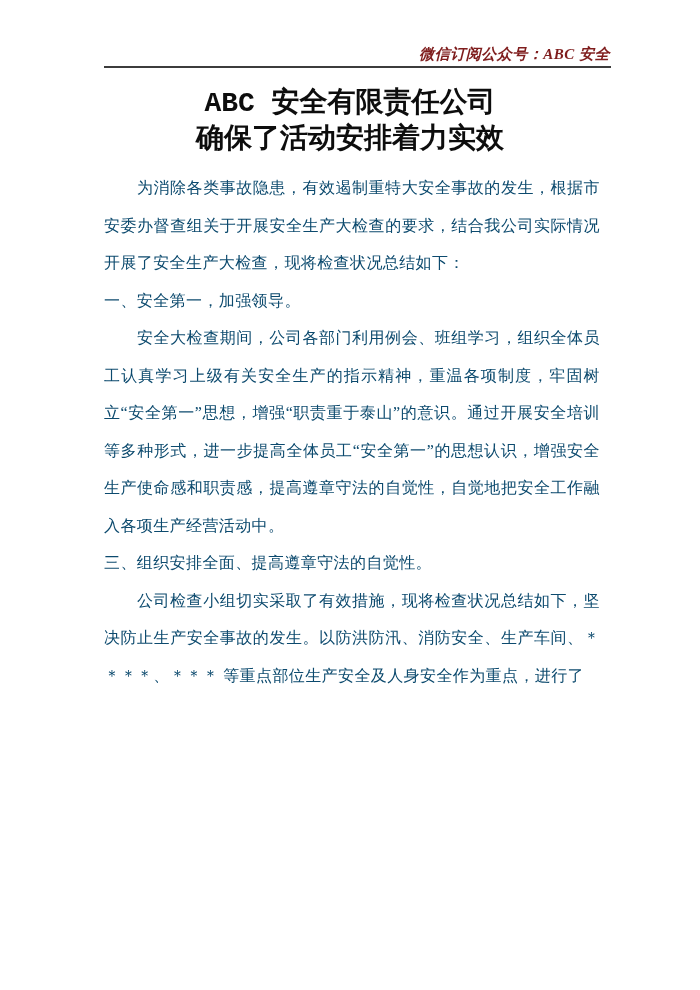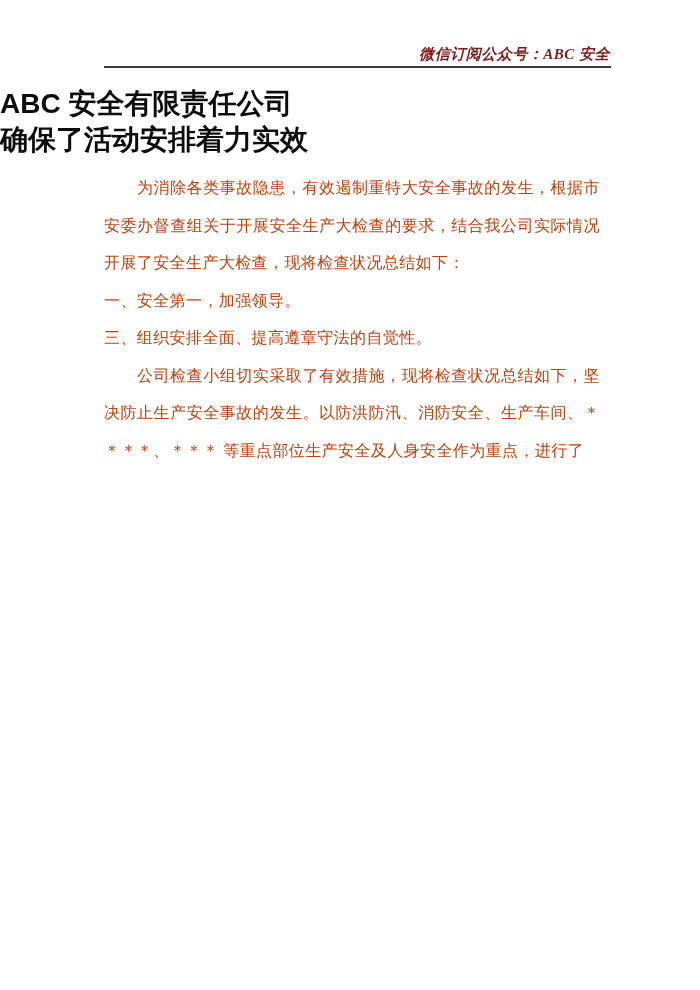--- a/index.html
+++ b/index.html
@@ -29,35 +29,36 @@
     position: absolute;
     top: 66px; left: 104px;
     width: 507px; height: 2px;
     background: #3c3c3c;
   }
   .doc-title {
     position: absolute;
     top: 86px; left: 0;
     width: 700px;
     margin: 0;
-    font-family: Liberation Sans, sans-serif;
+    text-align: center;
+    font-family: Liberation Mono, monospace;
     font-weight: bold;
     font-size: 28px;
     line-height: 36px;
     color: #0d0d0d;
   }
   .doc-title span { display: block; }
   .content {
     position: absolute;
     top: 169px; left: 104px;
     width: 496px;
     font-size: 16px;
     line-height: 37.5px;
     letter-spacing: 0.4px;
-    color: #c2410c;
+    color: #0c4a6e;
     text-align: justify;
   }
   .content p { margin: 0; padding: 0; }
   .para { text-indent: 33px; }
   .heading { text-indent: 0; }
 </style>
 </head>
 <body>
 
 <div class="page">
@@ -68,18 +69,19 @@
   <h1 class="doc-title">
     <span>ABC 安全有限责任公司</span>
     <span>确保了活动安排着力实效</span>
   </h1>
 
   <div class="content">
     <p class="para">为消除各类事故隐患，有效遏制重特大安全事故的发生，根据市安委办督查组关于开展安全生产大检查的要求，结合我公司实际情况开展了安全生产大检查，现将检查状况总结如下：</p>
 
     <p class="heading">一、安全第一，加强领导。</p>
 
+    <p class="para">安全大检查期间，公司各部门利用例会、班组学习，组织全体员工认真学习上级有关安全生产的指示精神，重温各项制度，牢固树立“安全第一”思想，增强“职责重于泰山”的意识。通过开展安全培训等多种形式，进一步提高全体员工“安全第一”的思想认识，增强安全生产使命感和职责感，提高遵章守法的自觉性，自觉地把安全工作融入各项生产经营活动中。</p>
 
     <p class="heading">三、组织安排全面、提高遵章守法的自觉性。</p>
     <p class="para">公司检查小组切实采取了有效措施，现将检查状况总结如下，坚决防止生产安全事故的发生。以防洪防汛、消防安全、生产车间、＊＊＊＊、＊＊＊ 等重点部位生产安全及人身安全作为重点，进行了</p>
   </div>
 
 </div>
 
 </body></html>

